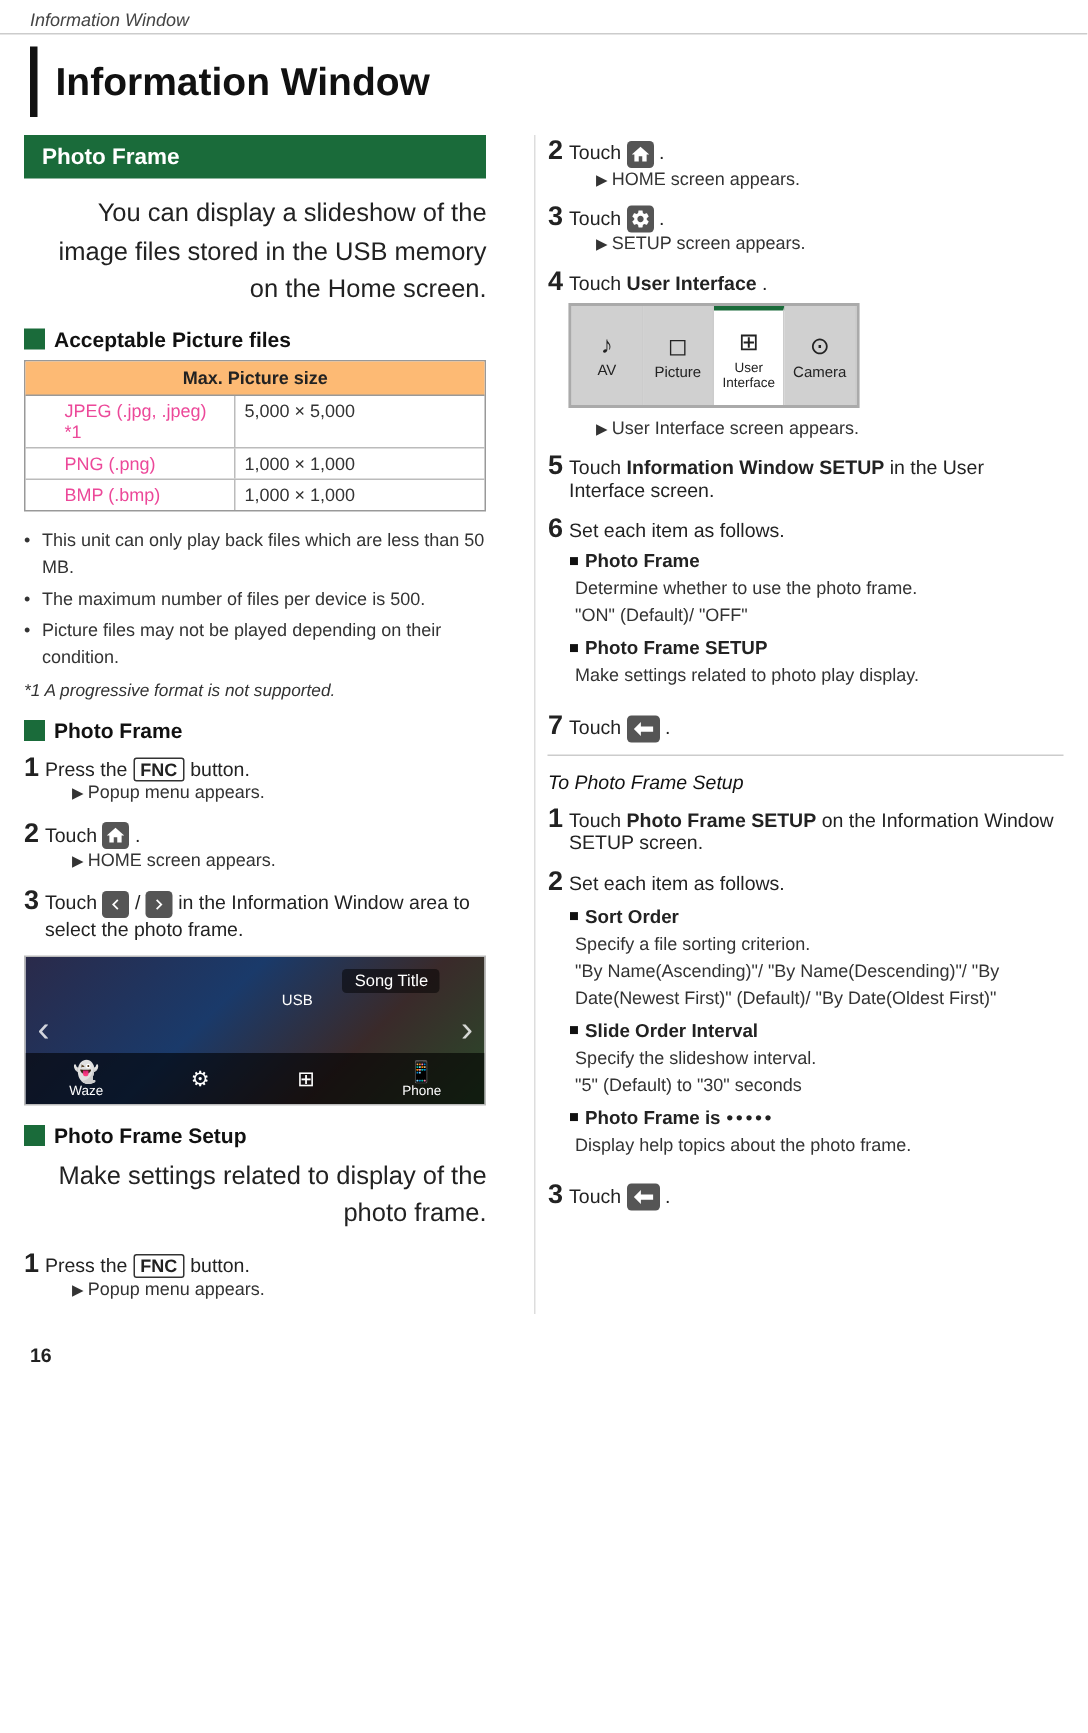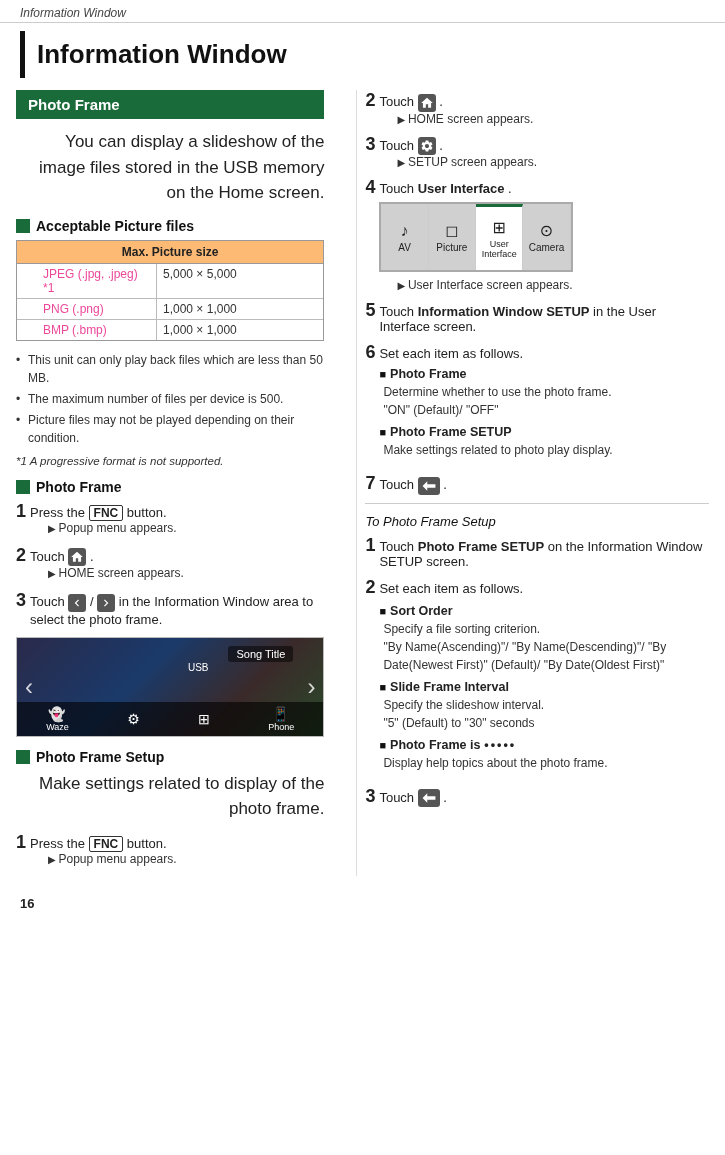--- a/index.html
+++ b/index.html
@@ -581,21 +581,21 @@
       <div class="step-inline">
         <span class="step-num-large">2</span>
         <div>
           <span>Set each item as follows.</span>
           <div style="margin-top:8px;">
             <div class="sub-item-title">Sort Order</div>
             <div class="sub-item-body">
               Specify a file sorting criterion.<br>
               "By Name(Ascending)"/ "By Name(Descending)"/ "By Date(Newest First)" (Default)/ "By Date(Oldest First)"
             </div>
-            <div class="sub-item-title">Slide Frame Interval</div>
+            <div class="sub-item-title">Slide Order Interval</div>
             <div class="sub-item-body">
               Specify the slideshow interval.<br>
               "5" (Default) to "30" seconds
             </div>
             <div class="sub-item-title">Photo Frame is <span class="dots">•••••</span></div>
             <div class="sub-item-body">
               Display help topics about the photo frame.
             </div>
           </div>
         </div>

